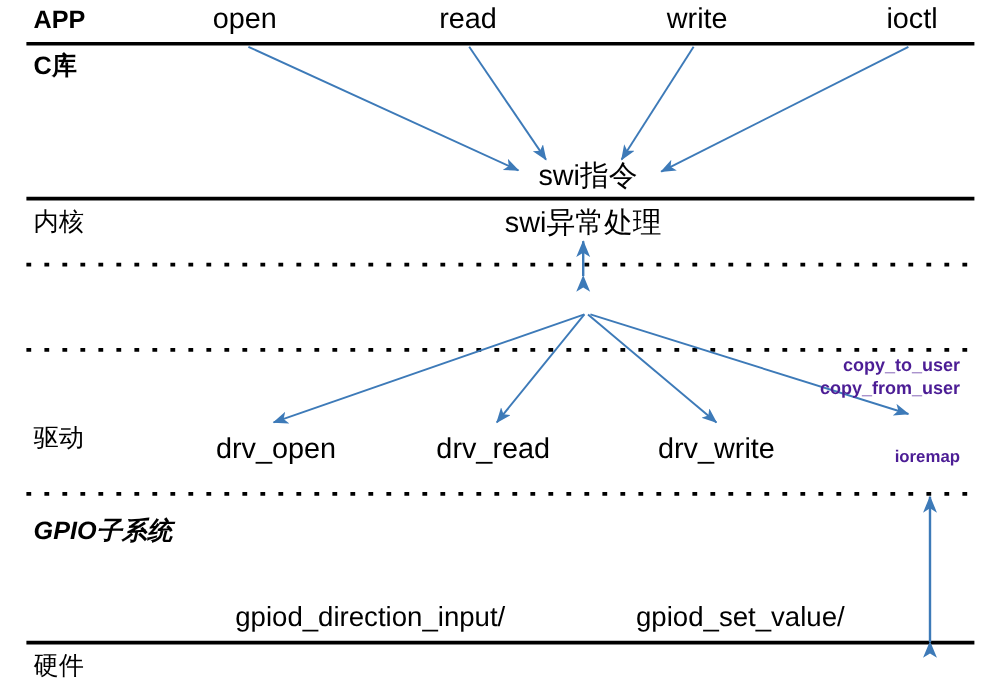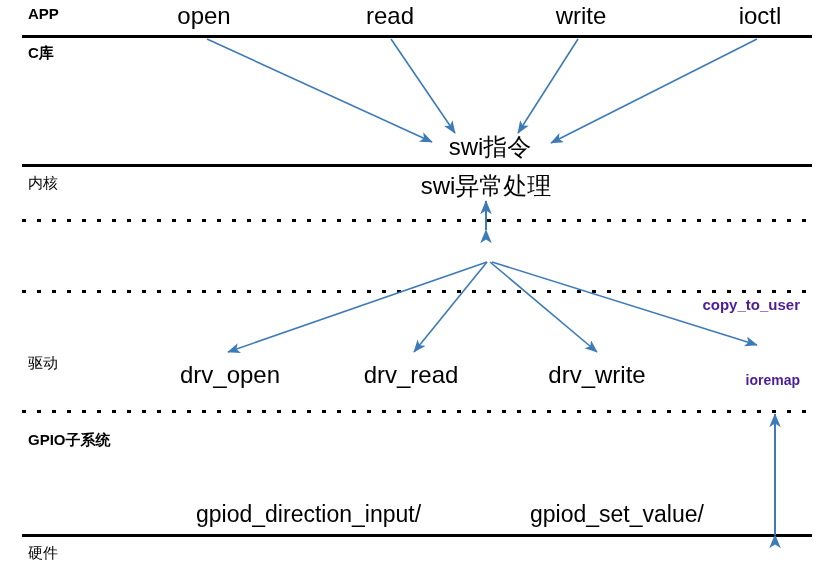--- a/index.html
+++ b/index.html
@@ -22,21 +22,21 @@
     pointer-events:none;
   }
   
   .lbl{
     position:absolute;
     white-space:nowrap;
     color:#000000;
     line-height:1;
   }
   .layer-name{
-    font-size:15px;
+    font-size:21px;
     font-weight:normal;
   }
   .layer-name.bold{font-weight:bold;}
   .api{
     font-size:24px;
     font-weight:normal;
   }
   .node{
     font-size:24px;
     font-weight:normal;
@@ -106,38 +106,39 @@
   </svg>
 
   <div class="lbl layer-name bold" style="left:28px;top:6px;">APP</div>
 
   <div class="lbl layer-name bold" style="left:28px;top:45px;">C库</div>
 
   <div class="lbl layer-name" style="left:28px;top:175px;">内核</div>
 
   <div class="lbl layer-name" style="left:28px;top:355px;">驱动</div>
 
-  <div class="lbl layer-name bold" style="left:28px;top:432px;">GPIO子系统</div>
+  <div class="lbl layer-name bold" style="left:28px;top:432px;font-style:italic;">GPIO子系统</div>
 
   <div class="lbl layer-name" style="left:28px;top:545px;">硬件</div>
 
   <div class="lbl api ctr" style="left:204px;top:4px;">open</div>
   <div class="lbl api ctr" style="left:390px;top:4px;">read</div>
   <div class="lbl api ctr" style="left:581px;top:4px;">write</div>
   <div class="lbl api ctr" style="left:760px;top:4px;">ioctl</div>
 
   <div class="lbl node ctr" style="left:490px;top:135px;">swi指令</div>
   <div class="lbl node ctr" style="left:486px;top:174px;">swi异常处理</div>
 
   <div class="lbl node ctr" style="left:230px;top:363px;">drv_open</div>
   <div class="lbl node ctr" style="left:411px;top:363px;">drv_read</div>
   <div class="lbl node ctr" style="left:597px;top:363px;">drv_write</div>
 
   <div class="red-note" style="right:18px;top:296px;">
     <div>copy_to_user</div>
+    <div>copy_from_user</div>
   </div>
 
   <div class="red-note small" style="right:18px;top:372px;">
     <div>ioremap</div>
   </div>
 
   <div class="lbl gpio-fn" style="left:196px;top:437px;">
     <div>gpiod_direction_input/</div>
     
   </div>

